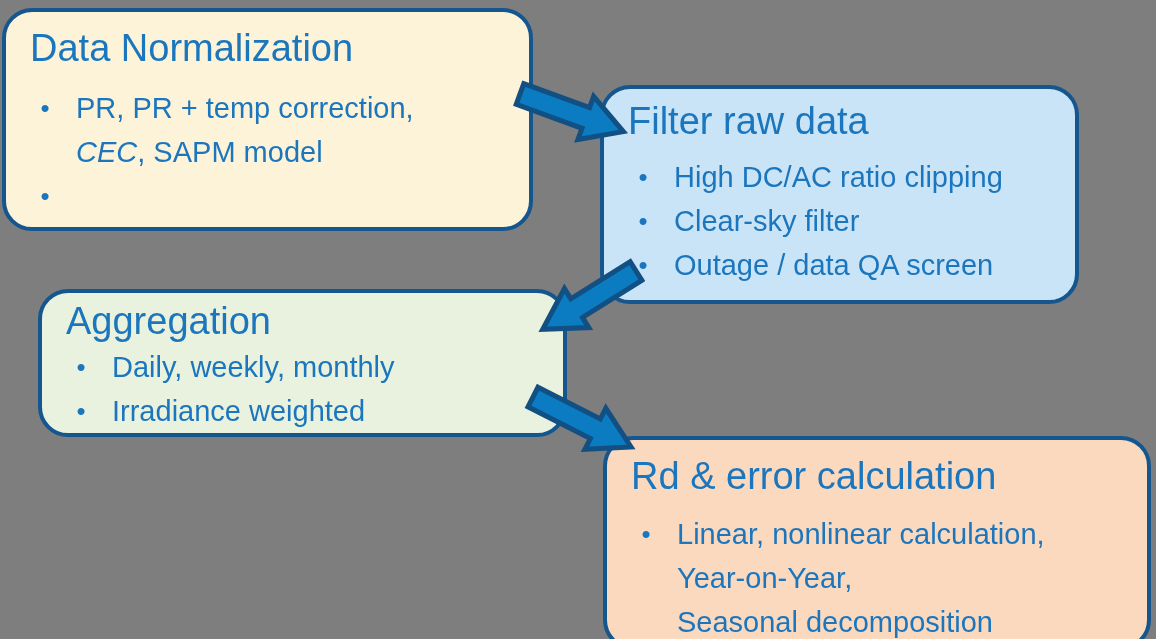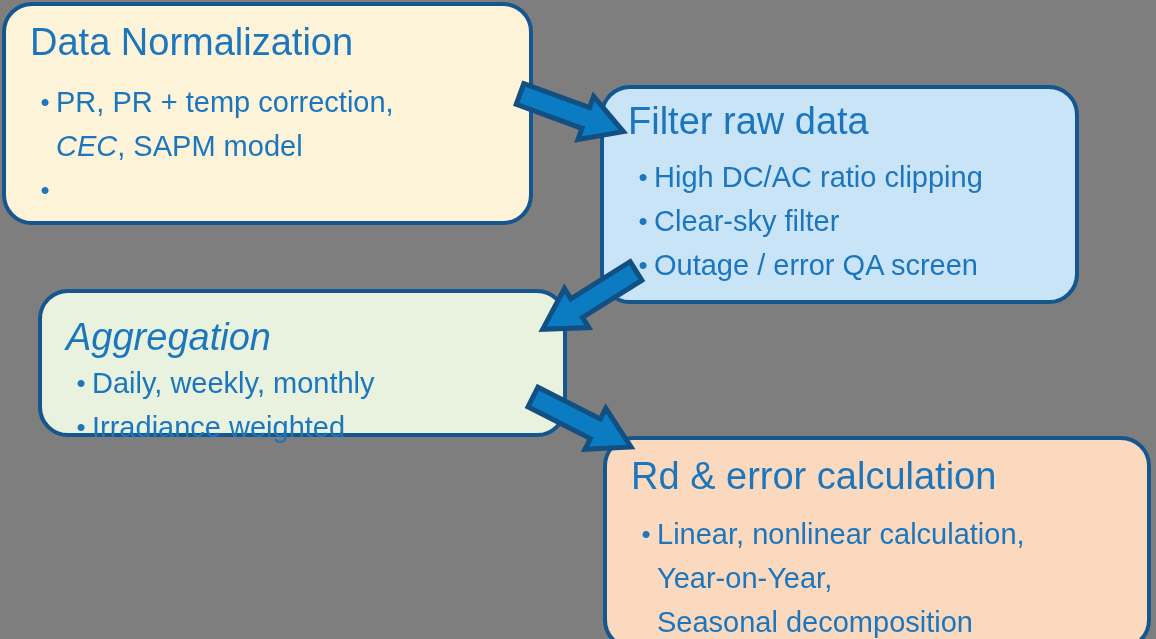--- a/index.html
+++ b/index.html
@@ -9,50 +9,50 @@
     height: 639px;
     overflow: hidden;
     font-family: "Liberation Sans", sans-serif;
   }
   .box {
     position: absolute;
     box-sizing: border-box;
     border: 4px solid #16568E;
     border-radius: 30px;
   }
-  .box1 { left: 2px;   top: 2px;   width: 531px; height: 223px; }
+  .box1 { left: 2px;   top: 8px;   width: 531px; height: 223px; }
   .box2 { left: 600px; top: 85px;  width: 479px; height: 219px; }
   .box3 { left: 38px;  top: 289px; width: 529px; height: 148px; }
   .box4 { left: 603px; top: 436px; width: 548px; height: 214px; }
   .box-title {
     font-size: 38px;
     line-height: 48px;
     padding: 12px 10px 0 24px;
     white-space: nowrap;
   }
-  .box3 .box-title { padding-top: 20px; font-style: italic; }
+  .box3 .box-title { padding-top: 4px; }
   .box2 .box-title { padding-top: 8px; }
   .bullets { margin-top: 10px; }
   .box1 .bullets { margin-top: 14px; }
   .box3 .bullets { margin-top: 0; }
   .box4 .bullets { margin-top: 12px; }
   .bullet-row {
     display: flex;
     align-items: flex-start;
     font-size: 29px;
     line-height: 44px;
   }
   .dot {
     flex: none;
     margin-left: 28px;
     width: 22px;
     text-align: center;
     font-size: 26px;
   }
-  .bullet-text { margin-left: 0; white-space: nowrap; }
+  .bullet-text { margin-left: 20px; white-space: nowrap; }
   .italic { font-style: italic; }
   .arrows {
     position: absolute;
     left: 0; top: 0;
     pointer-events: none;
   }
 </style>
 </head>
 <body>
 
@@ -77,21 +77,21 @@
       <div class="bullet-row">
         <span class="dot">•</span>
         <span class="bullet-text"><span>High DC/AC ratio clipping</span></span>
       </div>
       <div class="bullet-row">
         <span class="dot">•</span>
         <span class="bullet-text"><span>Clear-sky filter</span></span>
       </div>
       <div class="bullet-row">
         <span class="dot">•</span>
-        <span class="bullet-text"><span>Outage / error QA screen</span></span>
+        <span class="bullet-text"><span>Outage / data QA screen</span></span>
       </div>
     </div>
   </div>
 
   <div class="box box3" style="background-color: rgb(233, 242, 222); border-color: rgb(22, 86, 142); color: rgb(27, 118, 190);">
     <div class="box-title">Aggregation</div>
     <div class="bullets">
       <div class="bullet-row">
         <span class="dot">•</span>
         <span class="bullet-text"><span>Daily, weekly, monthly</span></span>

